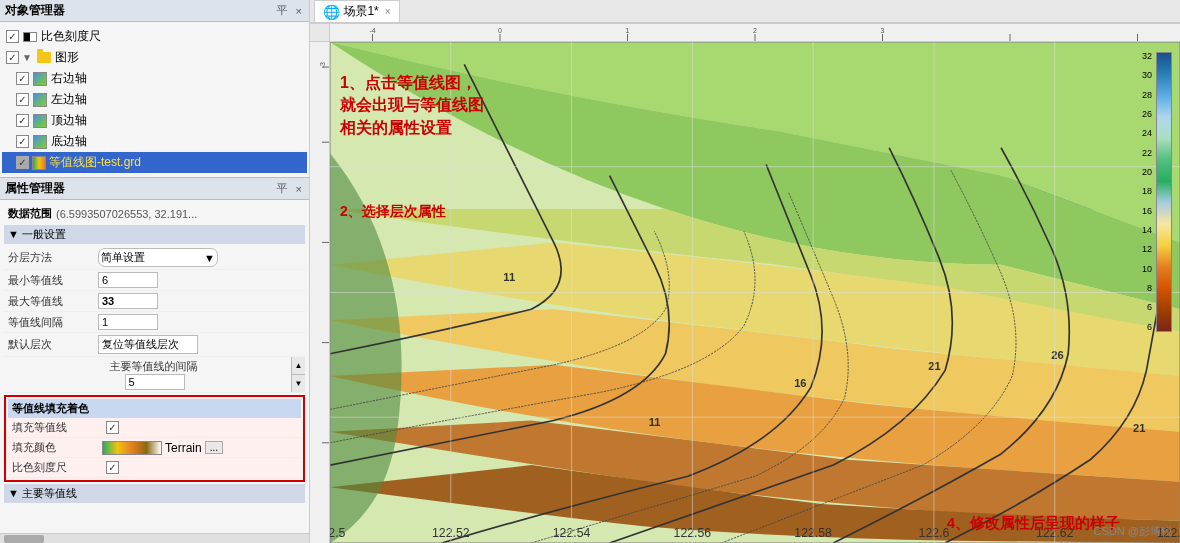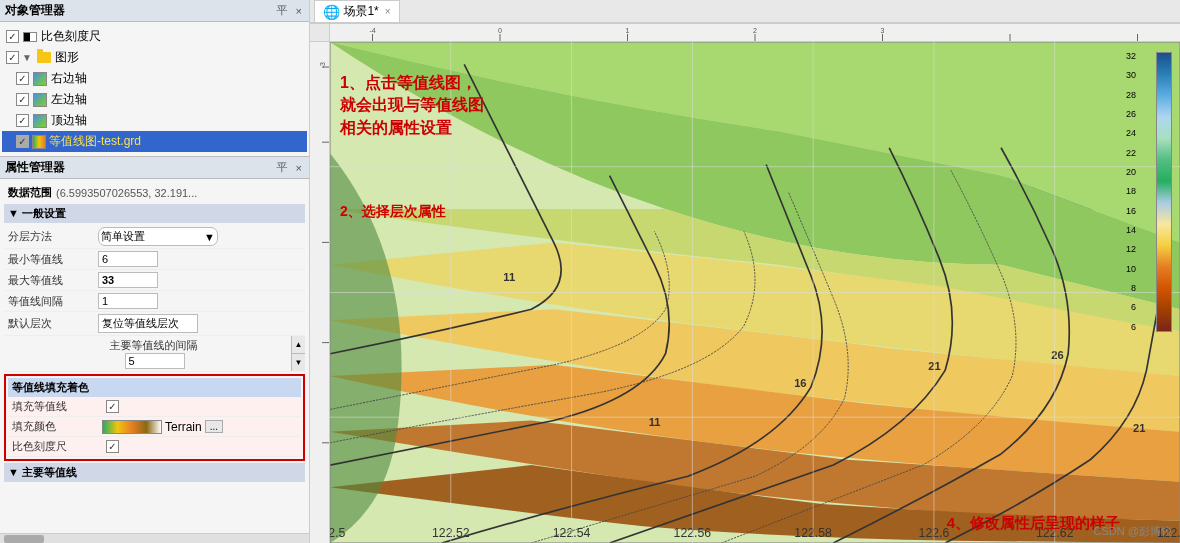--- a/index.html
+++ b/index.html
@@ -36,21 +36,21 @@
     
     .icon-layer { width: 14px; height: 14px; background: linear-gradient(135deg, #4a90e2, #7ed321); border: 1px solid #888; }
 
     
     .prop-manager { flex: 1; background: #f5f5f5; overflow: hidden; display: flex; flex-direction: column; }
     .prop-tabs { display: flex; border-bottom: 1px solid #bbb; background: #e8e8e8; }
     .prop-tab { padding: 3px 8px; font-size: 12px; cursor: pointer; border-right: 1px solid #ccc; background: #e0e0e0; }
     .prop-tab.active { background: #f5f5f5; border-bottom: 1px solid #f5f5f5; margin-bottom: -1px; }
 
     .prop-content { flex: 1; overflow-y: auto; padding: 4px; }
-    .prop-section-header { background: #d0d8e8; padding: 2px 4px; font-weight: bold; font-size: 11px; margin: 2px 0; cursor: pointer; }
+    .prop-section-header { background: #d0d8e8; padding: 2px 4px; font-weight: normal; font-size: 11px; margin: 2px 0; cursor: pointer; }
     .prop-row { display: flex; align-items: center; padding: 2px 4px; border-bottom: 1px solid #eee; min-height: 20px; }
     .prop-label { width: 90px; font-size: 11px; color: #333; flex-shrink: 0; }
     .prop-value-box { border: 1px solid #bbb; background: white; padding: 1px 3px; font-size: 11px; min-width: 60px; }
     .prop-value-select { border: 1px solid #bbb; background: white; padding: 1px 2px; font-size: 11px; width: 100%; display: flex; align-items: center; justify-content: space-between; }
 
     .data-range-row { display: flex; align-items: center; padding: 2px 4px; }
     .data-range-label { font-size: 11px; font-weight: bold; }
     .data-range-value { font-size: 11px; color: #555; margin-left: 4px; }
 
     
@@ -148,20 +148,27 @@
         </div>
 
         <div class="tree-item indent1">
           <div class="checkbox checked"></div>
           <div class="tree-icon">
               <div class="icon-layer"></div>
             </div>
           <span class="tree-label">顶边轴</span>
         </div>
 
+        <div class="tree-item indent1">
+          <div class="checkbox checked"></div>
+          <div class="tree-icon">
+              <div class="icon-layer"></div>
+            </div>
+          <span class="tree-label">底边轴</span>
+        </div>
 
         <div class="tree-item indent1 highlighted" style="background:#3366cc; color:#fde047;">
           <div class="checkbox checked" style="border-color:#aaa; background:#aaa;"></div>
           <div class="tree-icon" style="background:linear-gradient(to right,#27ae60,#f1c40f,#e67e22); width:14px; height:14px; border:1px solid #888;"></div>
           <span class="tree-label">等值线图-test.grd</span>
         </div>
       </div>
     </div>
 
     <div class="prop-manager">
@@ -372,21 +379,21 @@
             <line x1="216" y1="0" x2="216" y2="450" stroke="#ddd" stroke-width="0.5"></line>
             <line x1="324" y1="0" x2="324" y2="450" stroke="#ddd" stroke-width="0.5"></line>
             <line x1="432" y1="0" x2="432" y2="450" stroke="#ddd" stroke-width="0.5"></line>
             <line x1="540" y1="0" x2="540" y2="450" stroke="#ddd" stroke-width="0.5"></line>
             <line x1="648" y1="0" x2="648" y2="450" stroke="#ddd" stroke-width="0.5"></line>
             <line x1="0" y1="112" x2="760" y2="112" stroke="#ddd" stroke-width="0.5"></line>
             <line x1="0" y1="225" x2="760" y2="225" stroke="#ddd" stroke-width="0.5"></line>
             <line x1="0" y1="337" x2="760" y2="337" stroke="#ddd" stroke-width="0.5"></line>
           </svg>
 
-          <div class="legend-bar" style="position:absolute; right:8px; top:10px; display:flex; flex-direction:row; align-items:flex-start; gap:18px;">
+          <div class="legend-bar" style="position:absolute; right:8px; top:10px; display:flex; flex-direction:row; align-items:flex-start; gap:2px;">
             <div style="display:flex; flex-direction:column; justify-content:space-between; height:280px; margin-right:2px;">
               <span style="font-size:9px; text-align:right; line-height:1;">32</span>
               <span style="font-size:9px; text-align:right; line-height:1;">30</span>
               <span style="font-size:9px; text-align:right; line-height:1;">28</span>
               <span style="font-size:9px; text-align:right; line-height:1;">26</span>
               <span style="font-size:9px; text-align:right; line-height:1;">24</span>
               <span style="font-size:9px; text-align:right; line-height:1;">22</span>
               <span style="font-size:9px; text-align:right; line-height:1;">20</span>
               <span style="font-size:9px; text-align:left; line-height:1;">18</span>
               <span style="font-size:9px; text-align:right; line-height:1;">16</span>

